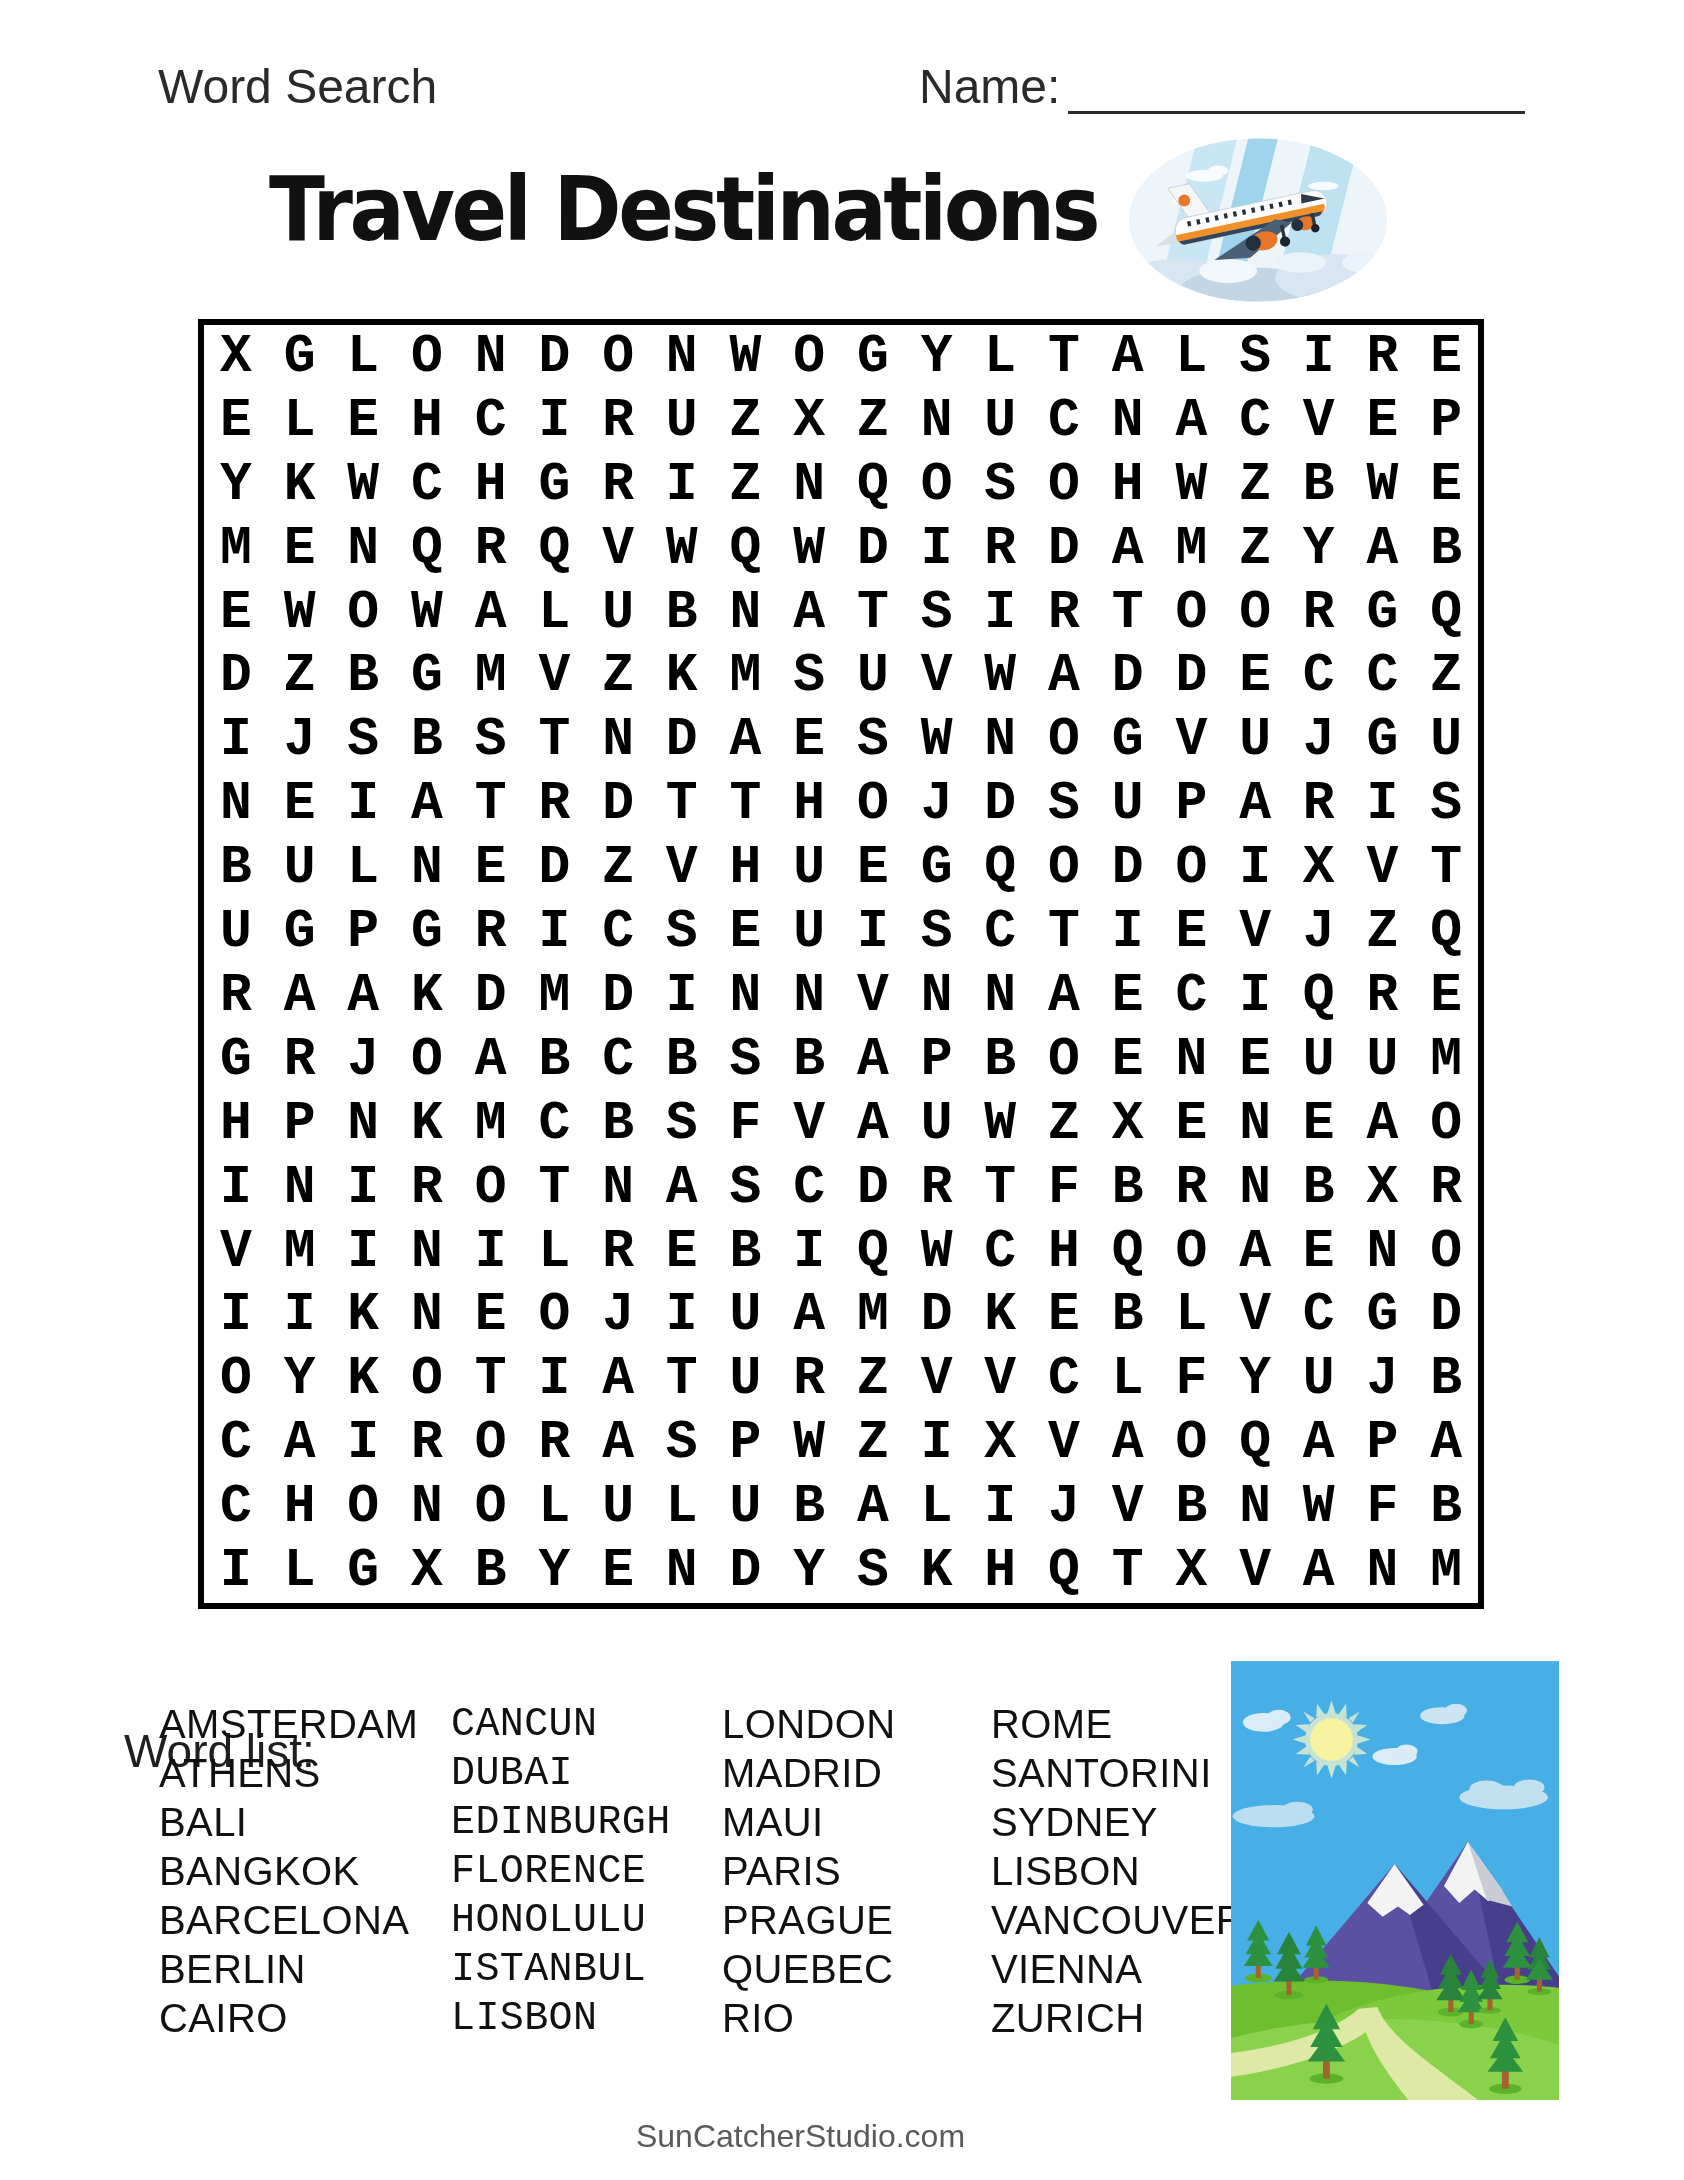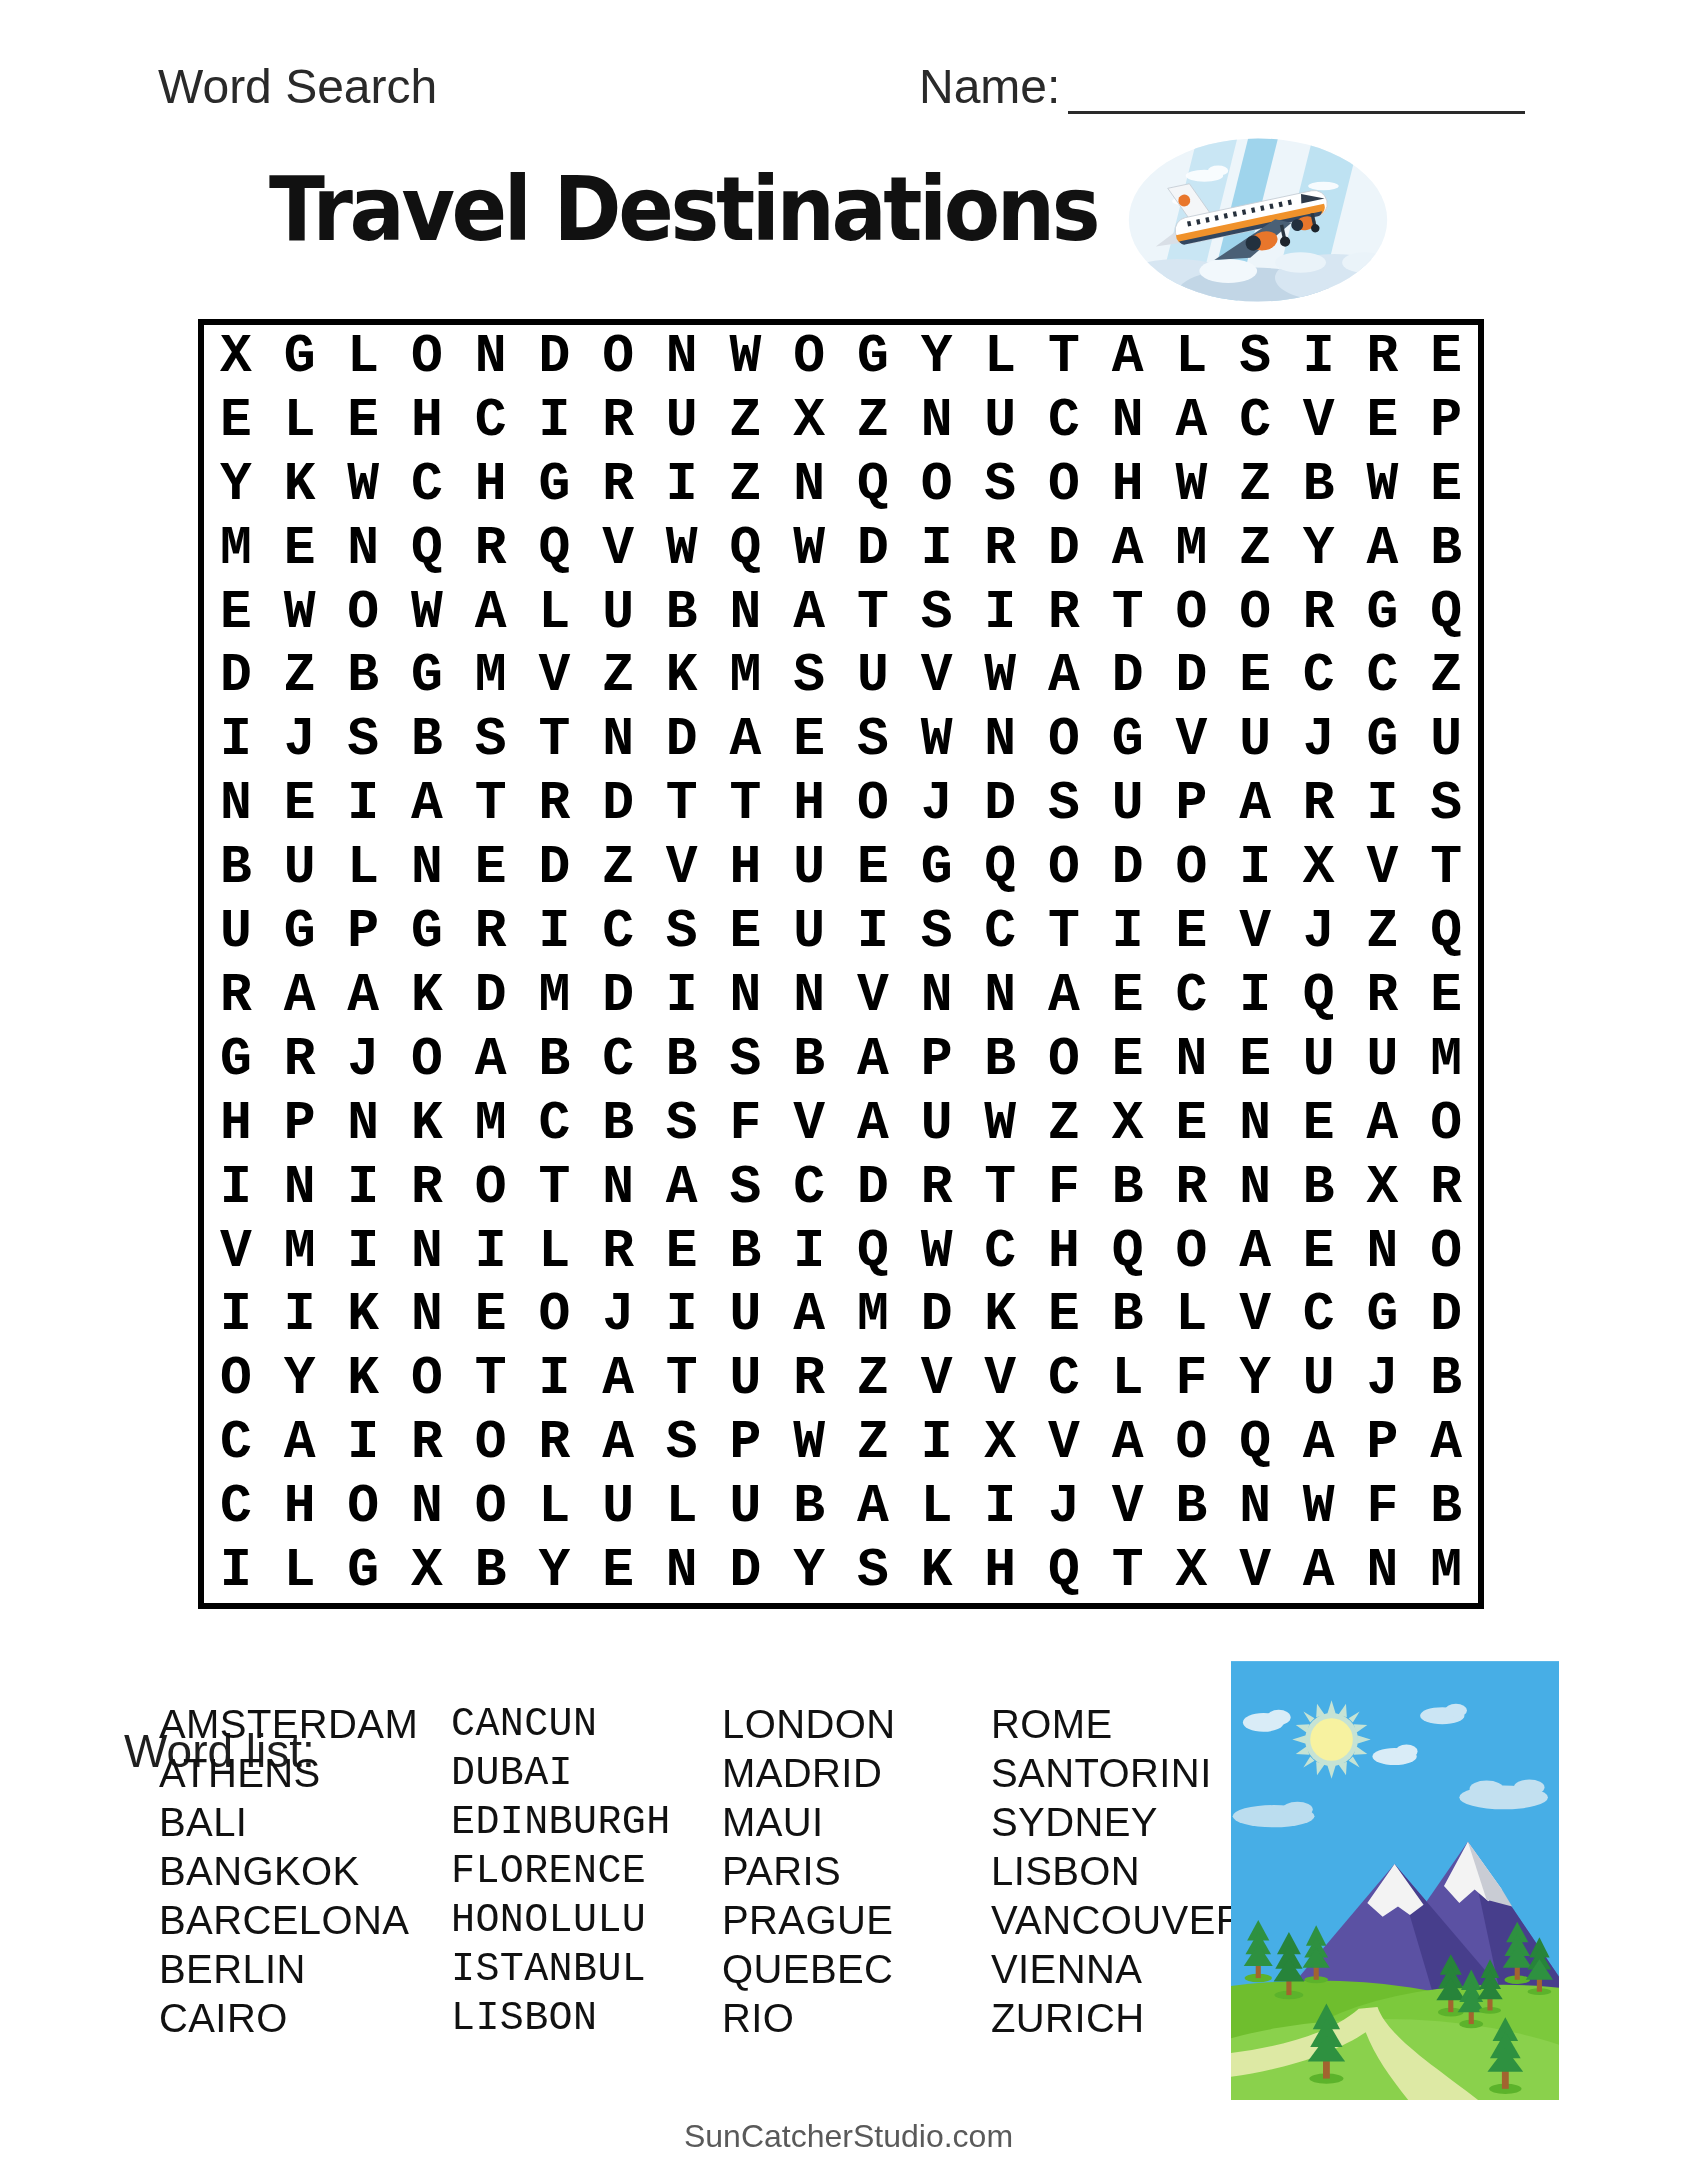--- a/index.html
+++ b/index.html
@@ -86,21 +86,21 @@
   
   .landscape-wrap{
     position:absolute; left:1231px; top:1661px;
     width:328px; height:439px;
   }
 
   
   .footer{
     position:absolute; left:0; top:2118px; width:100%;
     text-align:center;
-    font-size:32px; color:#5a5a5a;margin-left:48px;
+    font-size:32px; color:#5a5a5a;
   }
 </style>
 </head>
 <body>
 
 <div class="page">
 
   <div class="ws-label">Word Search</div>
   <div class="name-label">Name:</div>
   <div class="name-line"></div>

